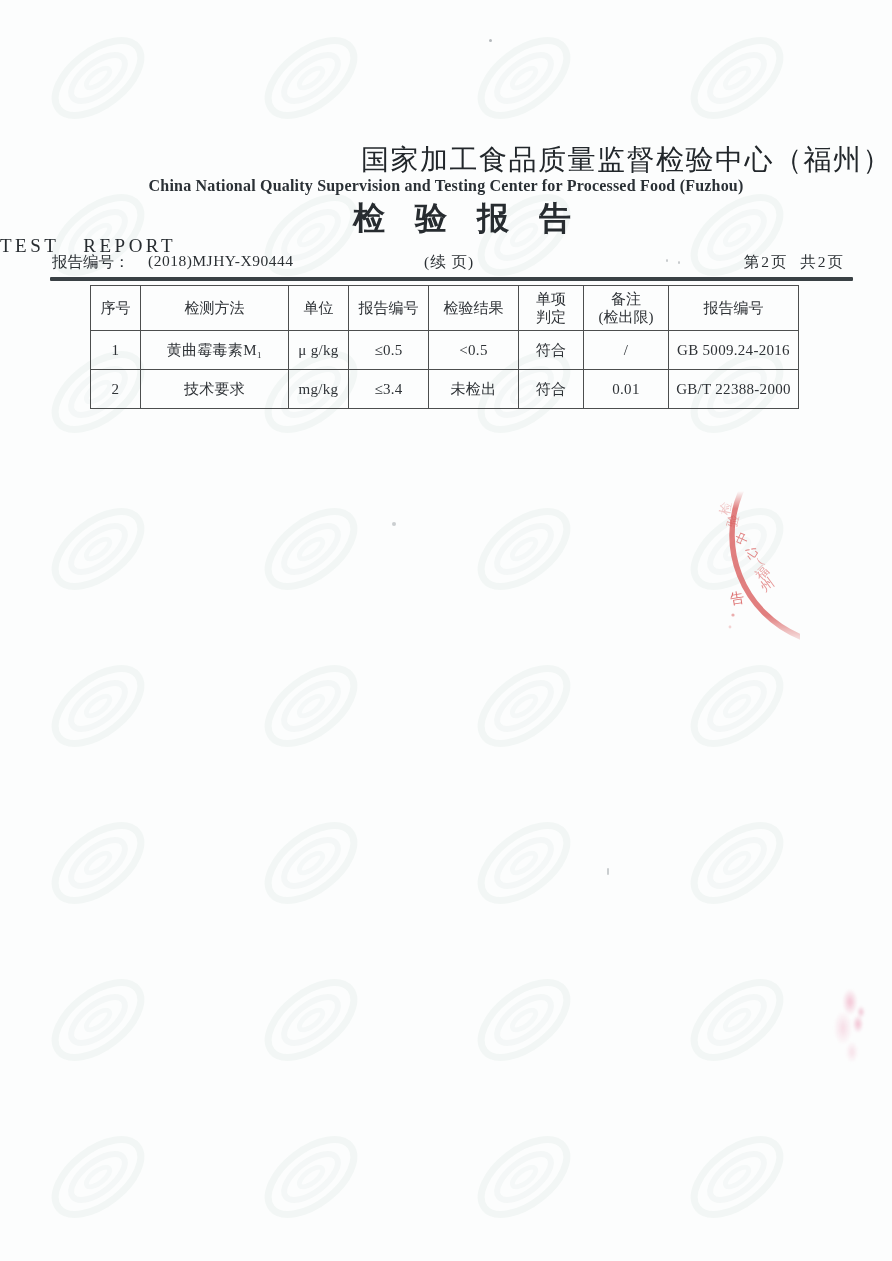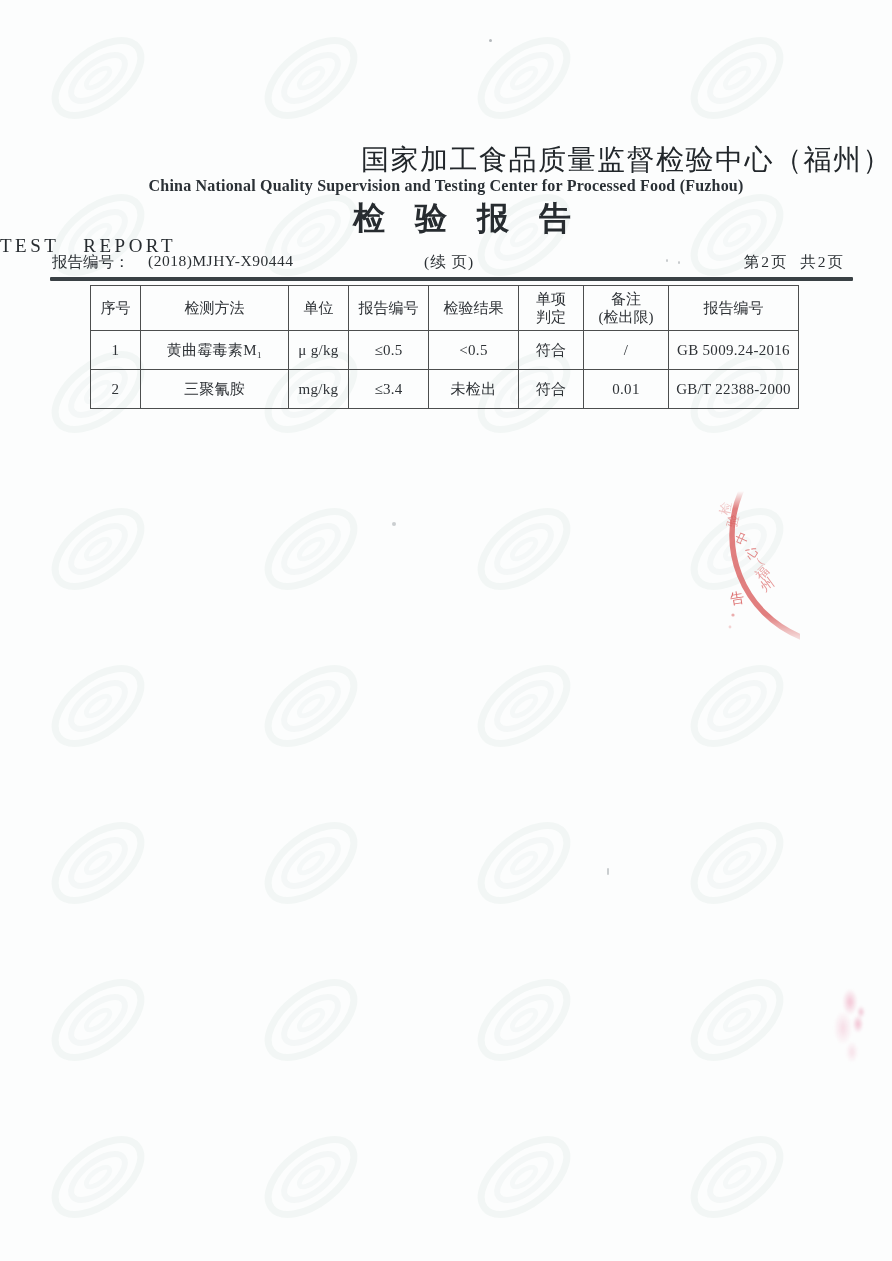--- a/index.html
+++ b/index.html
@@ -116,21 +116,21 @@
           <td>黄曲霉毒素M₁</td>
           <td>μ g/kg</td>
           <td>≤0.5</td>
           <td>&lt;0.5</td>
           <td>符合</td>
           <td>/</td>
           <td>GB 5009.24-2016</td>
         </tr>
         <tr>
           <td>2</td>
-          <td>三聚氰胺</td>
+          <td>技术要求</td>
           <td>mg/kg</td>
           <td>≤3.4</td>
           <td>未检出</td>
           <td>符合</td>
           <td>0.01</td>
           <td>GB/T 22388-2000</td>
         </tr>
       </tbody>
     </table>
   </div>

